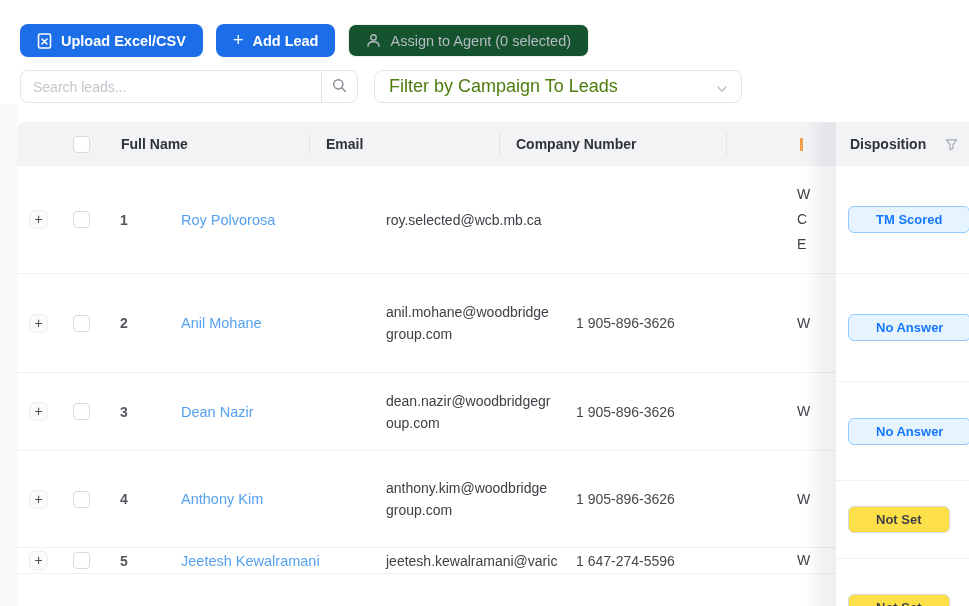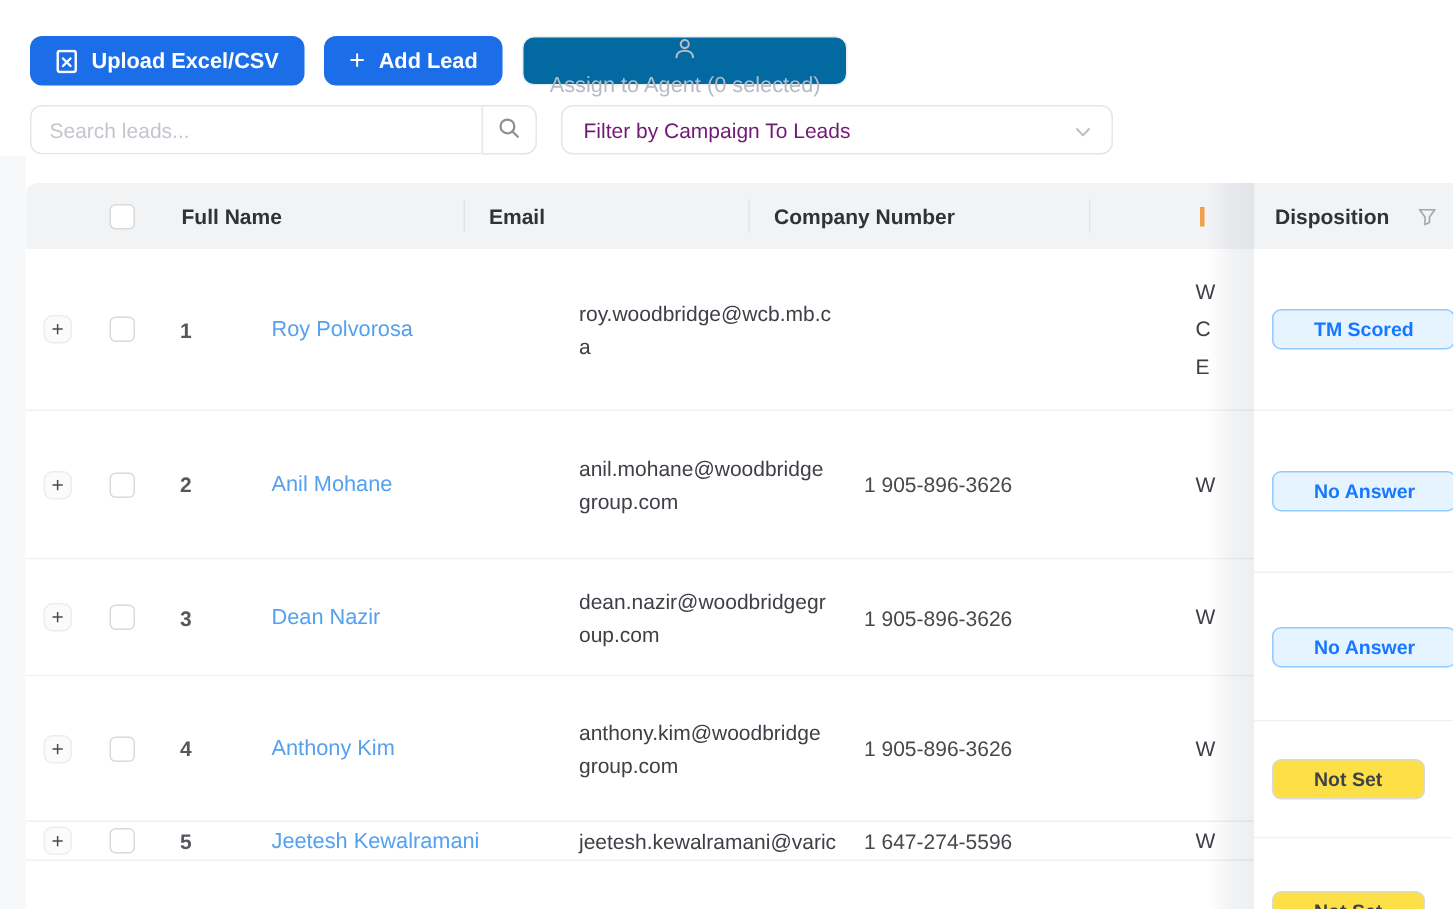--- a/index.html
+++ b/index.html
@@ -6,34 +6,34 @@
   html,body { background:#fff; }
   body { font-family:"Liberation Sans","DejaVu Sans",sans-serif; }
   .viewport { position:relative; width:969px; height:606px; overflow:hidden; background:#fff; }
   .left-gutter { position:absolute; left:0; top:104px; width:17px; height:502px; background:#f7f8fa; }
 
   
   .toolbar { position:absolute; left:20px; top:24px; display:flex; gap:13px; align-items:center; }
   .btn { display:inline-flex; align-items:center; gap:9px; height:33px; padding:0 17px;
          border-radius:8px; border:none; font-family:inherit; font-size:14.5px; font-weight:600; cursor:pointer; }
   .btn-primary { background:#1b6ee8; color:#fff;align-items:center; }
-  .btn-disabled { background:#0369a1; color:#b6bbc3; border:1px solid #eceef1; font-weight:400;flex-direction:column; }
+  .btn-disabled { background:#14532d; color:#b6bbc3; border:1px solid #eceef1; font-weight:400; }
   .btn svg { display:block; }
 
   
   .filters { position:absolute; left:20px; top:70px; display:flex; align-items:center; }
   .search-group { display:flex; height:33px; }
   .search-input { width:301px; height:33px; border:1px solid #e4e6ea; border-right:none;
                   border-radius:8px 0 0 8px; padding:0 12px; font-family:inherit; font-size:14px; color:#444; outline:none; }
   .search-input::placeholder { color:#c2c6cd; }
   .search-btn { width:37px; height:33px; border:1px solid #e4e6ea; background:#fff;
                 border-radius:0 8px 8px 0; display:flex; align-items:center; justify-content:center; cursor:pointer; }
   .select { position:relative; margin-left:16px; width:368px; height:33px; border:1px solid #e4e6ea; border-radius:8px;
             background:#fff; display:flex; align-items:center; padding:0 14px; cursor:pointer; }
-  .select-placeholder { font-size:14px; color:#701a75; }
+  .select-placeholder { font-size:18px; color:#4d7c0f; }
   .select-arrow { position:absolute; right:13px; top:10px; }
 
   
   .table { position:absolute; left:17px; top:122px; width:952px; height:484px; overflow:hidden; }
   .thead { display:flex; height:44px; background:#f2f3f5; border-radius:8px 8px 0 0; align-items:center;
            font-size:14px; font-weight:700; color:#2f3338; position:relative; }
   .trow { display:flex; align-items:stretch; border-bottom:1px solid #f0f0f0; background:#fff; }
   .trow:nth-of-type(1){ height:108px; }
   .trow:nth-of-type(2){ height:108px; }
   .trow:nth-of-type(3){ height:99px;  }
@@ -162,21 +162,21 @@
       <div class="cell c-check">
           <span class="checkbox"></span>
         </div>
       <div class="cell c-no">
           <span class="no-text">1</span>
         </div>
       <div class="cell c-name">
           <span class="name-link">Roy Polvorosa</span>
         </div>
       <div class="cell c-email">
-          <span class="email-text">roy.woodbridge@wcb.mb.ca</span>
+          <span class="email-text">roy.selected@wcb.mb.ca</span>
         </div>
       <div class="cell c-company">
           <span class="cell-text"></span>
         </div>
       <div class="cell c-clip">
           <span class="clip-text">W
 C
 E</span>
         </div>
     </div>

